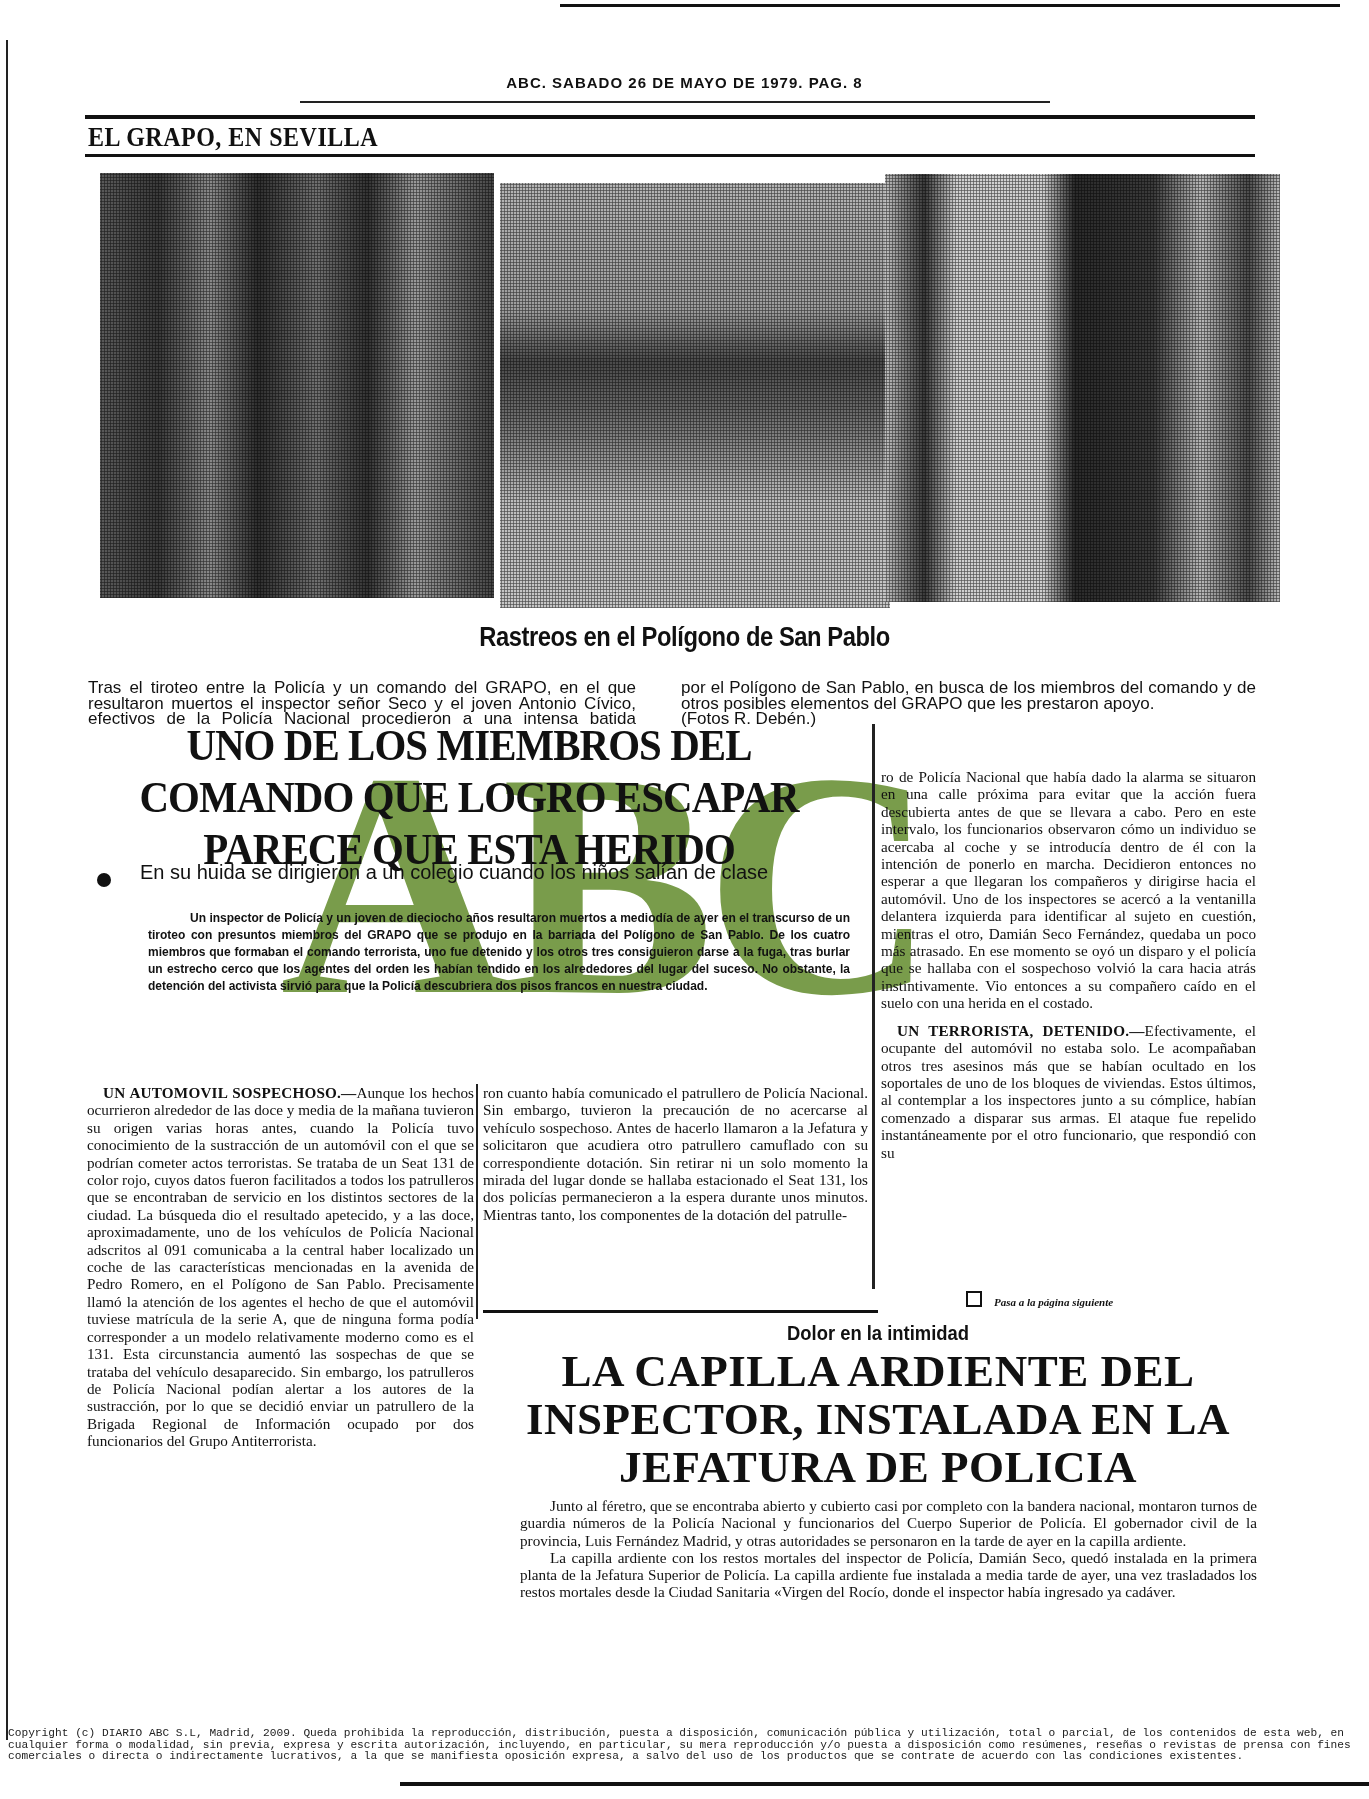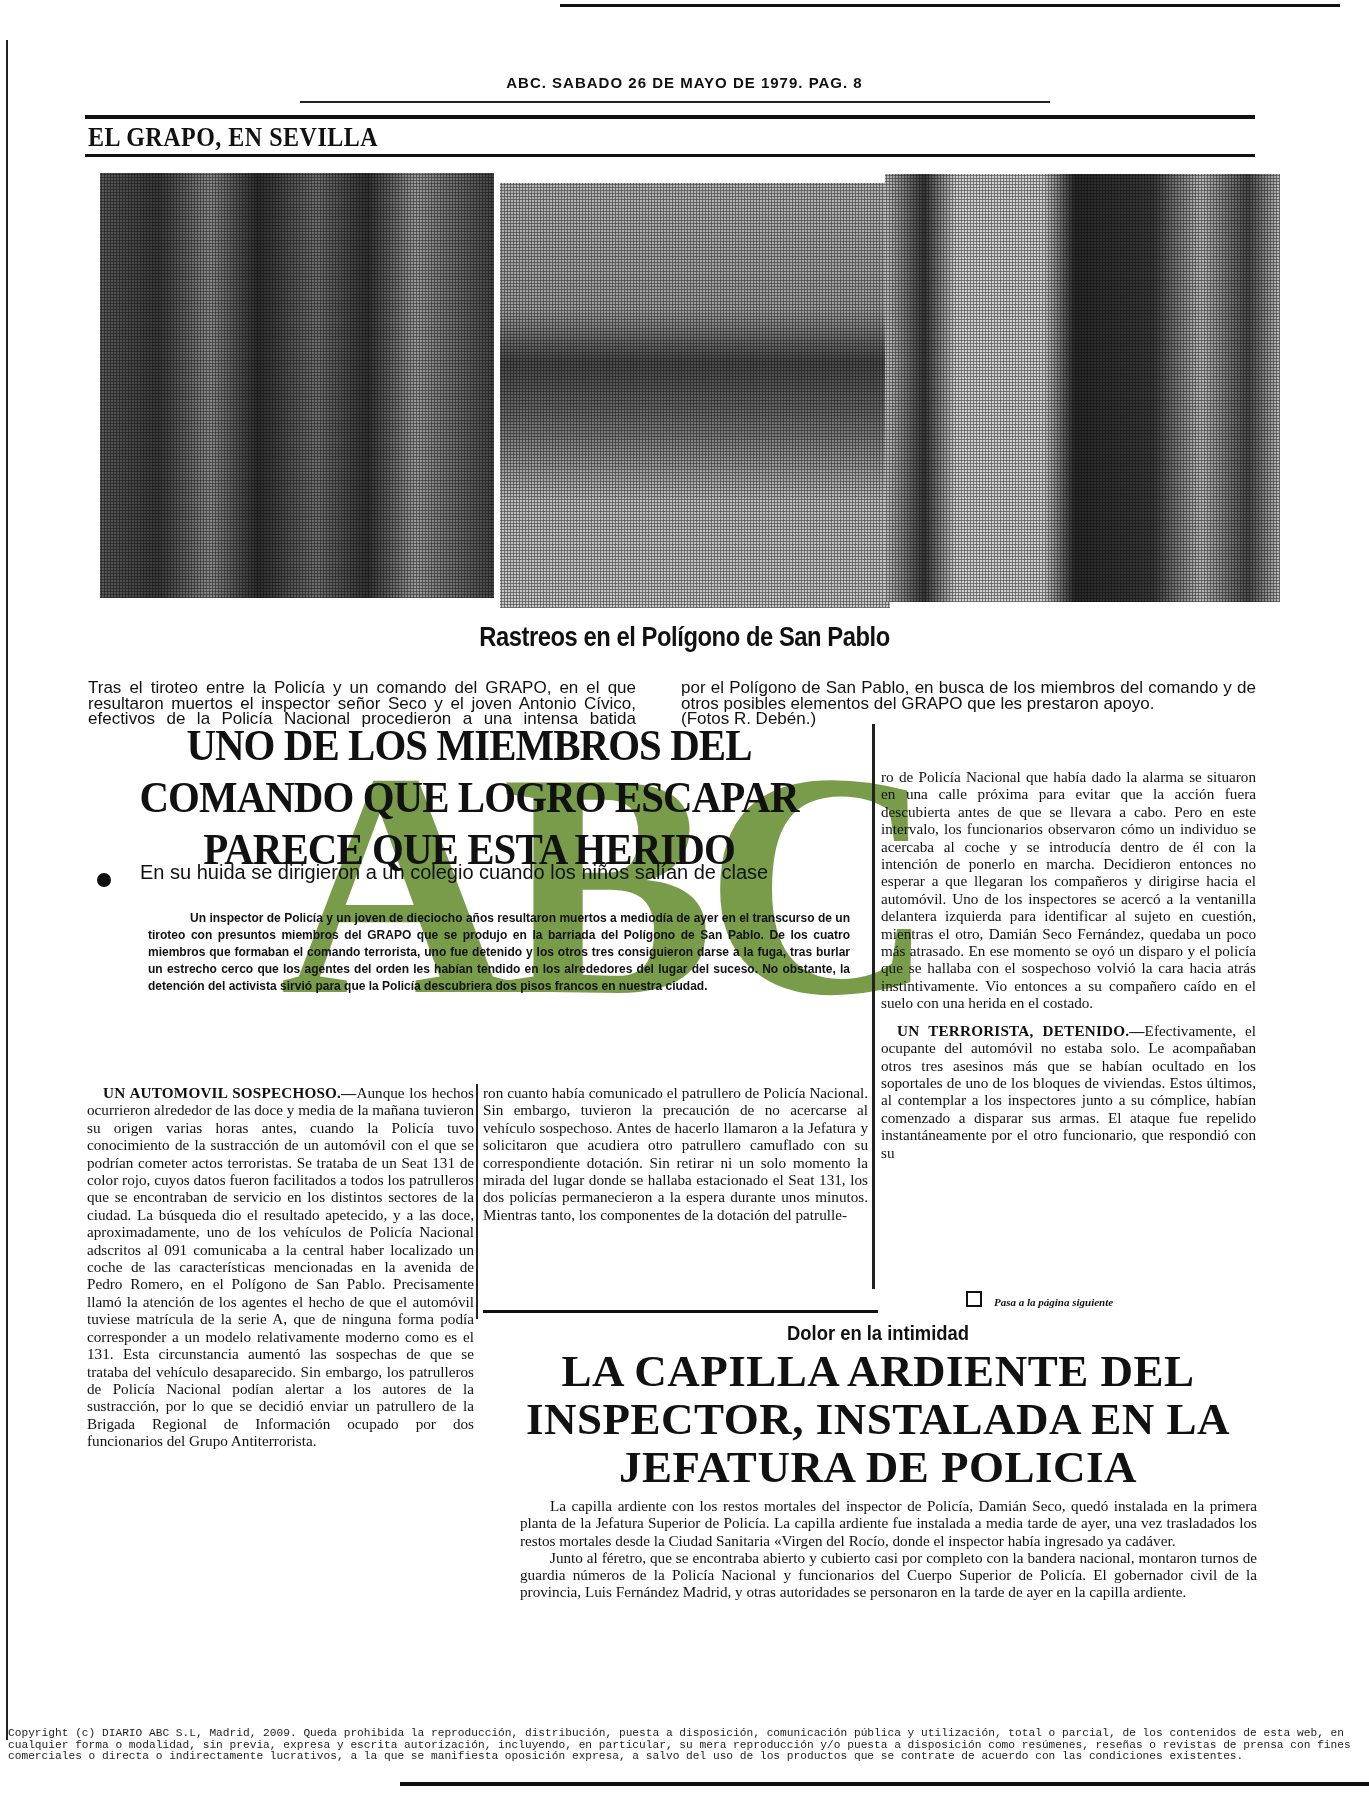--- a/index.html
+++ b/index.html
@@ -119,20 +119,20 @@
   <p><b>UN TERRORISTA, DETENIDO.—</b><span>Efectivamente, el ocupante del automóvil no estaba solo. Le acompañaban otros tres asesinos más que se habían ocultado en los soportales de uno de los bloques de viviendas. Estos últimos, al contemplar a los inspectores junto a su cómplice, habían comenzado a disparar sus armas. El ataque fue repelido instantáneamente por el otro funcionario, que respondió con su</span></p>
 </div>
 
 <div class="abs serif" id="continued">
   <span id="continued-box"></span><span>Pasa a la página siguiente</span>
 </div>
 
 <div class="abs sans" id="kicker">Dolor en la intimidad</div>
 <div class="abs serif" id="headline-2">LA CAPILLA ARDIENTE DEL INSPECTOR, INSTALADA EN LA JEFATURA DE POLICIA</div>
 <div class="abs serif" id="article-2">
+  <p>Junto al féretro, que se encontraba abierto y cubierto casi por completo con la bandera nacional, montaron turnos de guardia números de la Policía Nacional y funcionarios del Cuerpo Superior de Policía. El gobernador civil de la provincia, Luis Fernández Madrid, y otras autoridades se personaron en la tarde de ayer en la capilla ardiente.</p>
   <p>La capilla ardiente con los restos mortales del inspector de Policía, Damián Seco, quedó instalada en la primera planta de la Jefatura Superior de Policía. La capilla ardiente fue instalada a media tarde de ayer, una vez trasladados los restos mortales desde la Ciudad Sanitaria «Virgen del Rocío, donde el inspector había ingresado ya cadáver.</p>
-  <p>Junto al féretro, que se encontraba abierto y cubierto casi por completo con la bandera nacional, montaron turnos de guardia números de la Policía Nacional y funcionarios del Cuerpo Superior de Policía. El gobernador civil de la provincia, Luis Fernández Madrid, y otras autoridades se personaron en la tarde de ayer en la capilla ardiente.</p>
 </div>
 
 <div class="abs mono" id="footer">
   <div id="footer-copy">Copyright (c) DIARIO ABC S.L, Madrid, 2009. Queda prohibida la reproducción, distribución, puesta a disposición, comunicación pública y utilización, total o parcial, de los contenidos de esta web, en cualquier forma o modalidad, sin previa, expresa y escrita autorización, incluyendo, en particular, su mera reproducción y/o puesta a disposición como resúmenes, reseñas o revistas de prensa con fines comerciales o directa o indirectamente lucrativos, a la que se manifiesta oposición expresa, a salvo del uso de los productos que se contrate de acuerdo con las condiciones existentes.</div>
 </div>
 <div class="abs" id="footer-bar"></div>
 
 </body></html>

